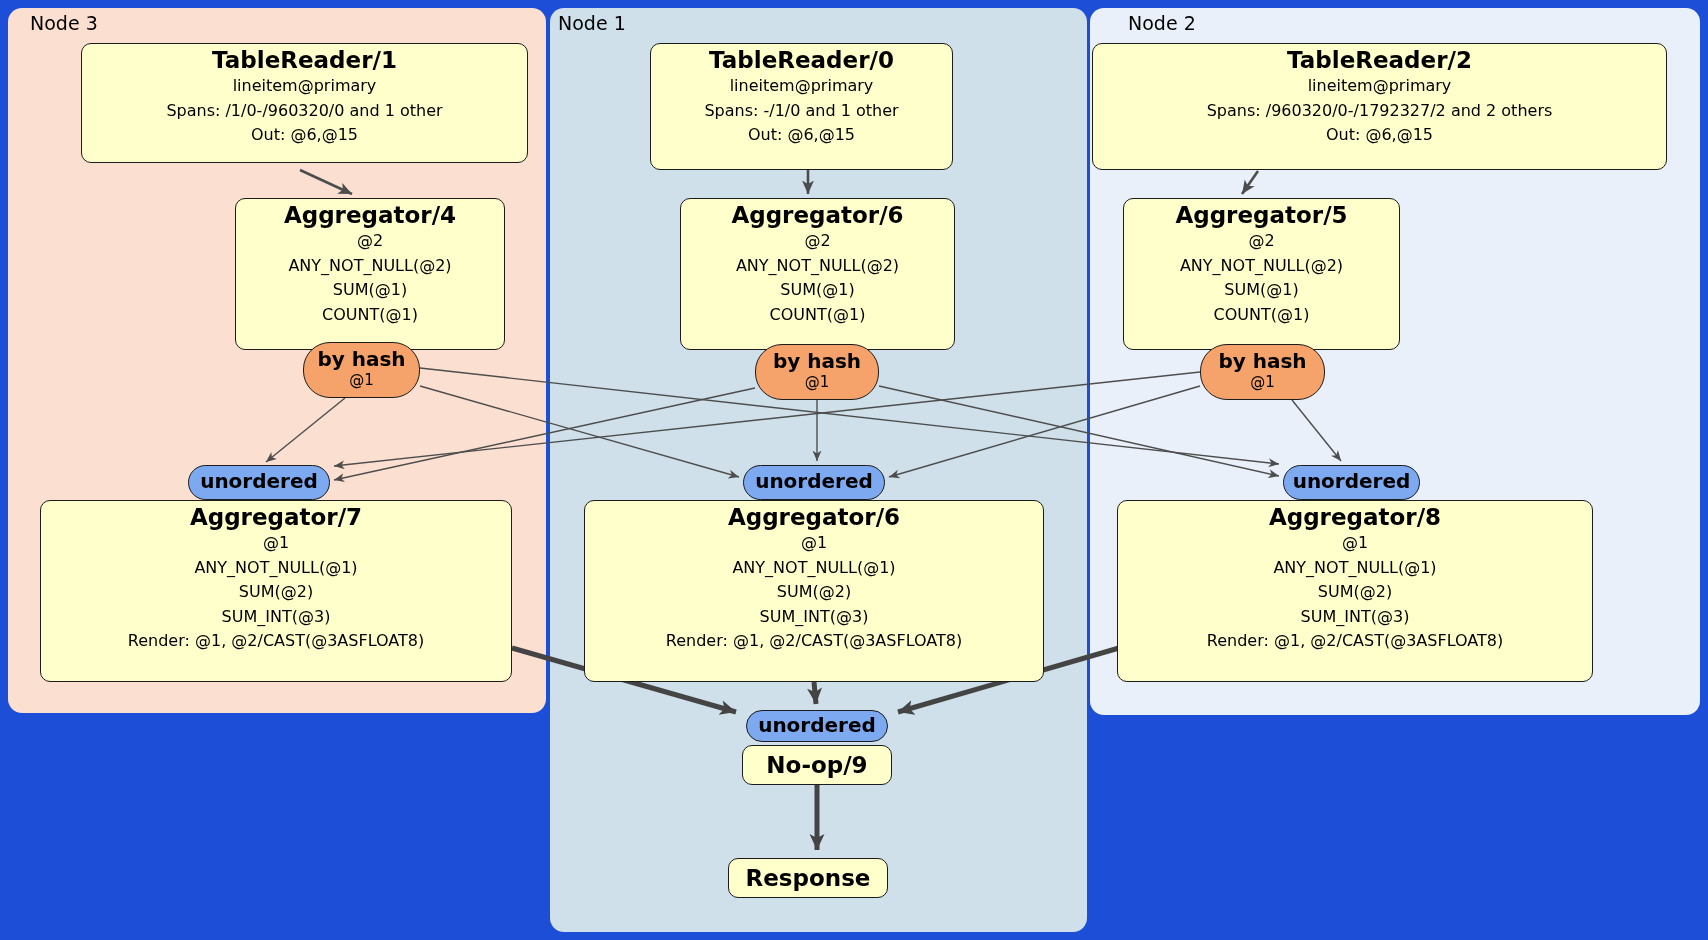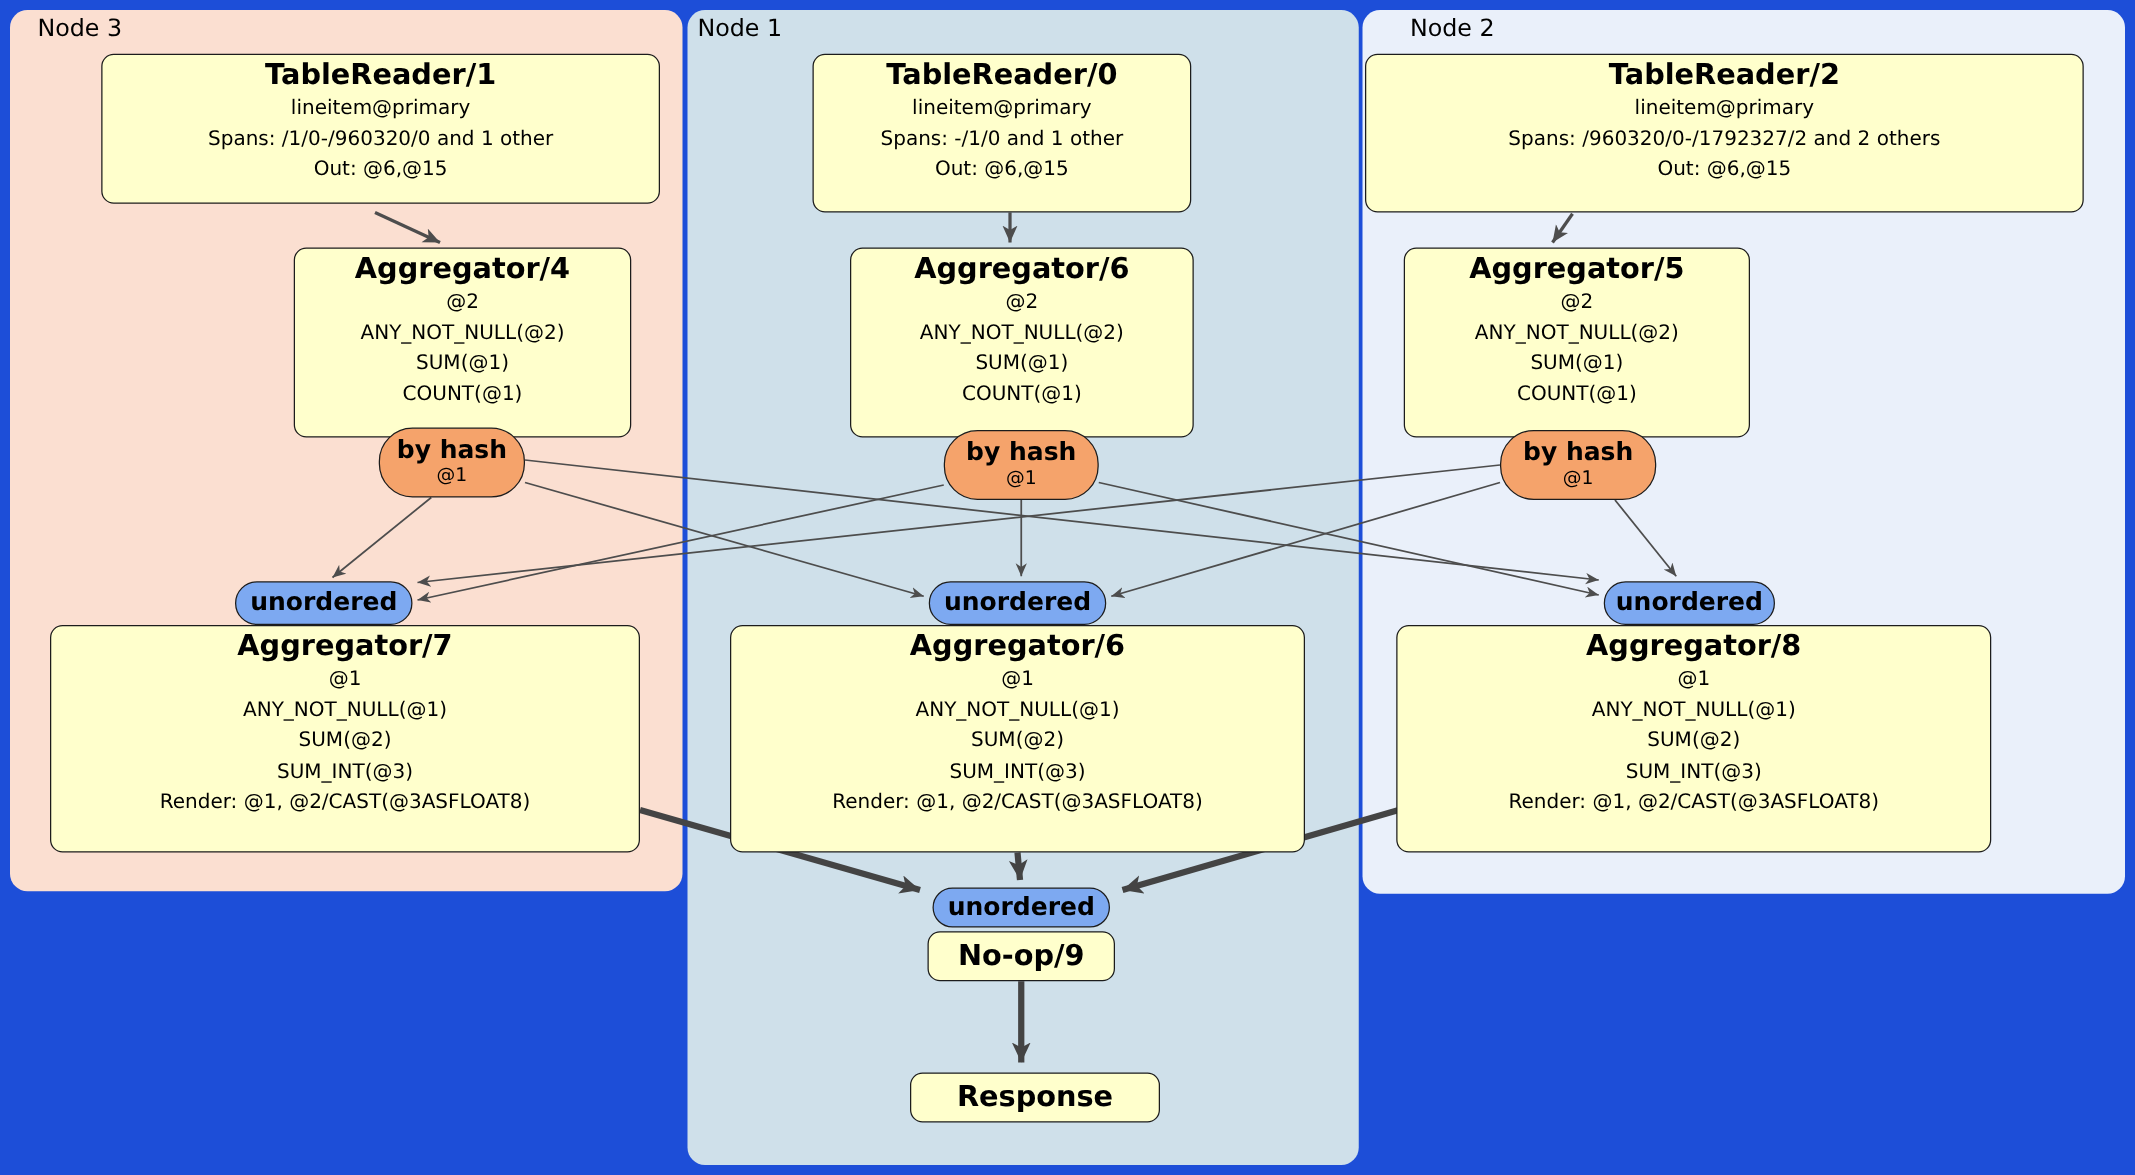--- a/index.html
+++ b/index.html
@@ -117,21 +117,21 @@
     <div class="ptitle">Aggregator/6</div>
     <div class="pline">@1</div>
     <div class="pline">ANY_NOT_NULL(@1)</div>
     <div class="pline">SUM(@2)</div>
     <div class="pline">SUM_INT(@3)</div>
     <div class="pline">Render: @1, @2/CAST(@3ASFLOAT8)</div>
   </div>
   <div class="pbox mini" style="left:742px;top:745px;width:150px;height:40px;">
     <div class="ptitle">No-op/9</div>
   </div>
-  <div class="pbox mini" style="left:728px;top:858px;width:200px;height:40px;">
+  <div class="pbox mini" style="left:728px;top:858px;width:160px;height:40px;">
     <div class="ptitle">Response</div>
   </div>
 
   <div class="pbox" style="left:1092px;top:43px;width:575px;height:127px;">
     <div class="ptitle">TableReader/2</div>
     <div class="pline">lineitem@primary</div>
     <div class="pline">Spans: /960320/0-/1792327/2 and 2 others</div>
     <div class="pline">Out: @6,@15</div>
   </div>
   <div class="pbox" style="left:1123px;top:198px;width:277px;height:152px;">

